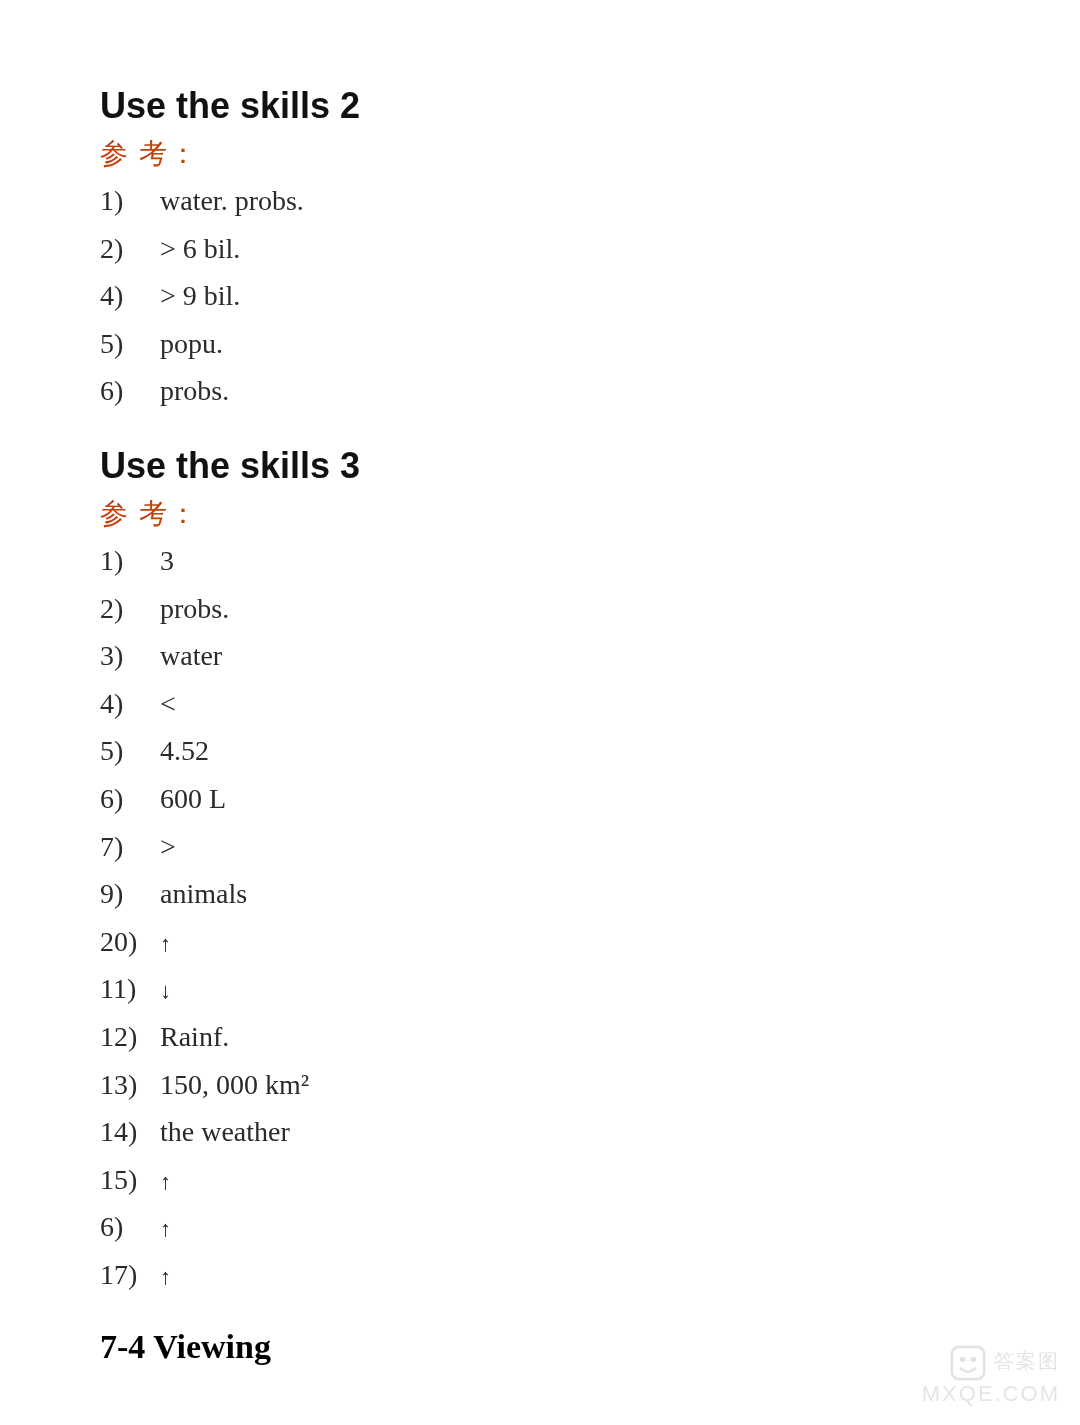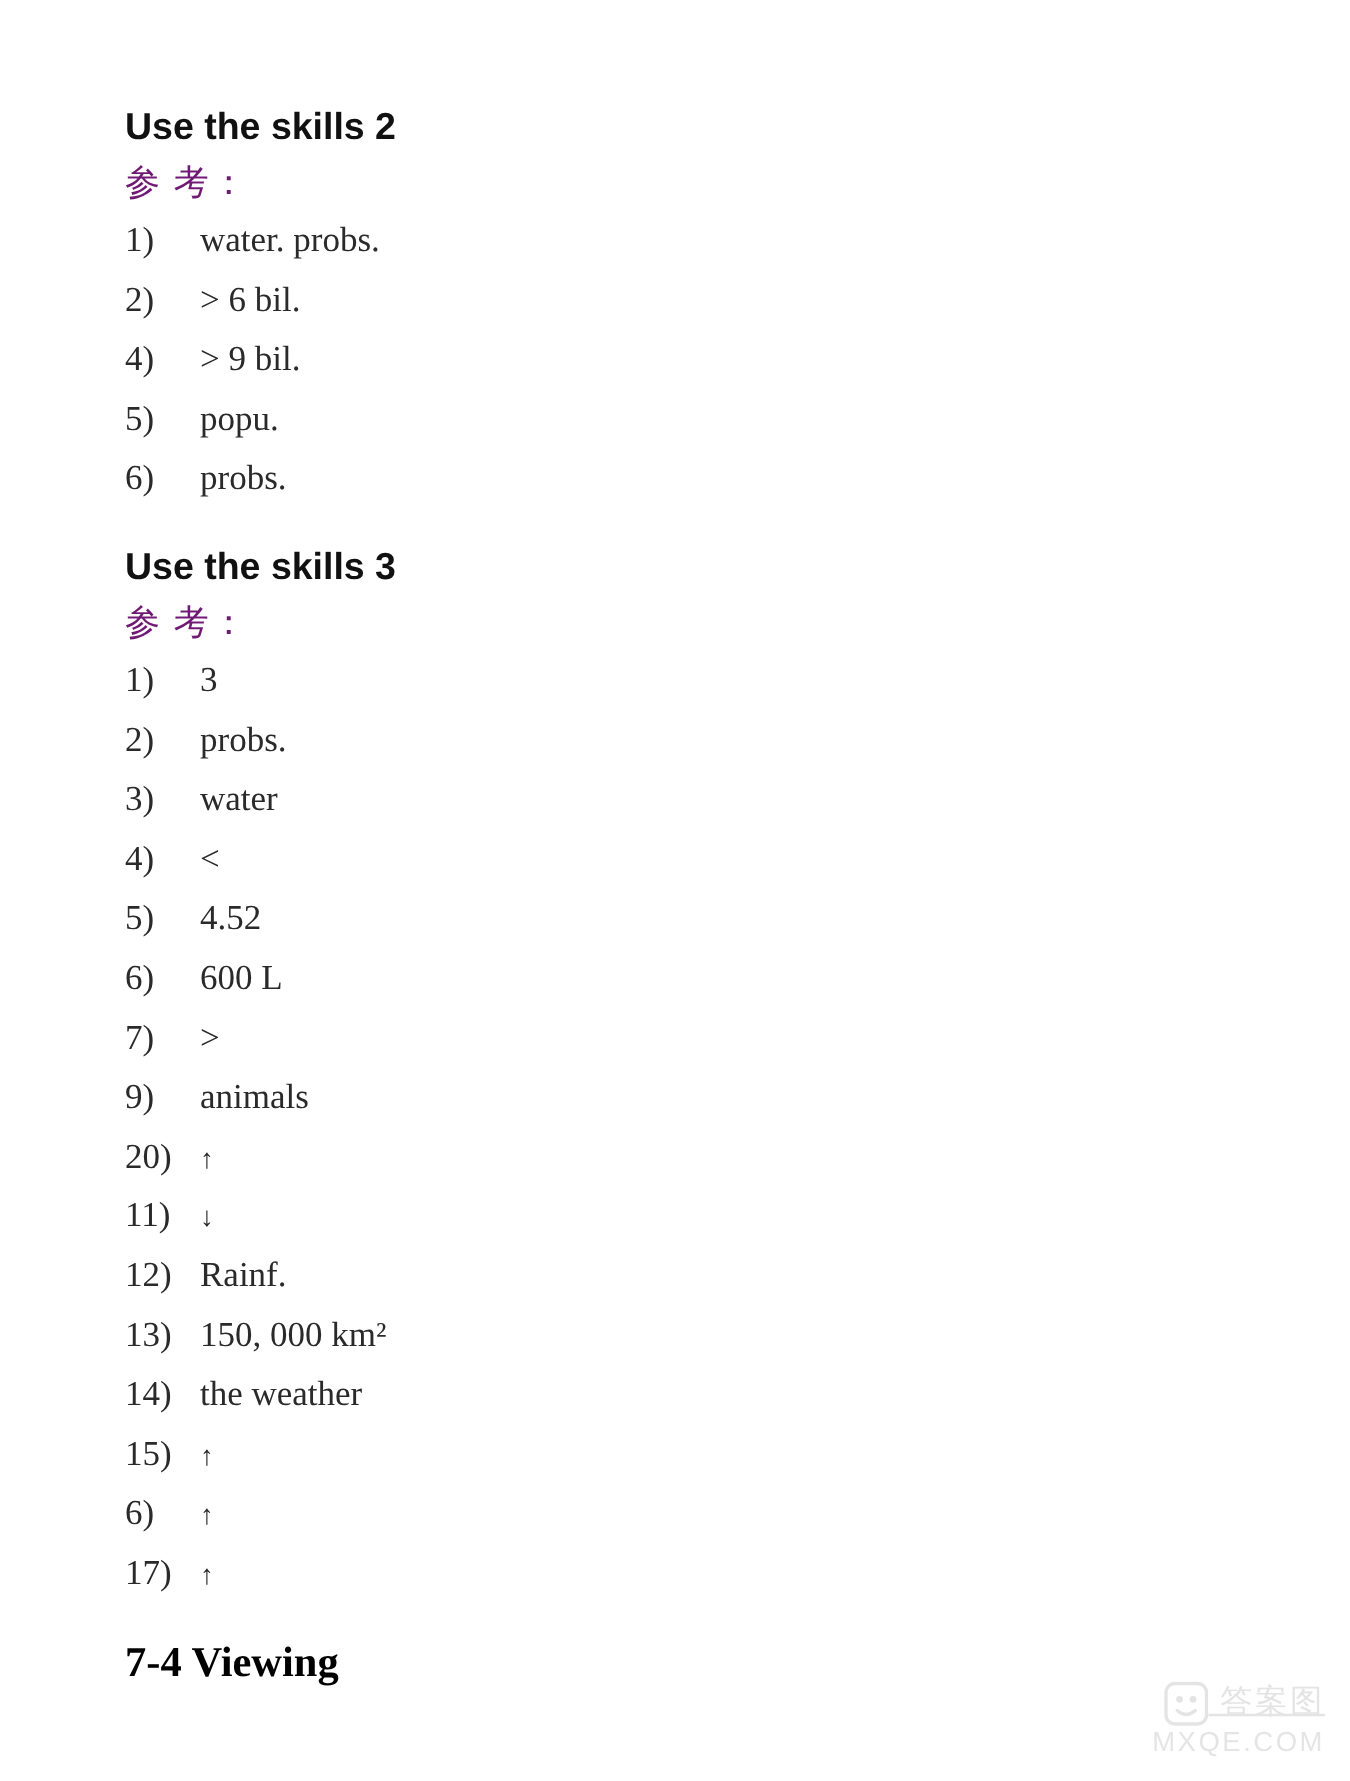--- a/index.html
+++ b/index.html
@@ -10,29 +10,29 @@
     body {
       width: 1080px;
       height: 1425px;
       background: #ffffff;
       font-family: "Times New Roman", serif;
       color: #000;
       padding: 85px 100px 0 100px;
       position: relative;
     }
     .heading {
-      font-size: 30px;
+      font-size: 36px;
       font-weight: bold;
       font-family: Arial, Helvetica, sans-serif;
       color: #111;
       margin-bottom: 8px;
     }
     .subheading-cn {
       font-size: 28px;
-      color: #701a75;
+      color: #c2410c;
       font-family: "SimSun", serif;
       margin-bottom: 4px;
       letter-spacing: 2px;
     }
     .answer-list {
       margin-bottom: 30px;
     }
     .answer-line {
       font-size: 28px;
       color: #2a2a2a;
@@ -64,23 +64,22 @@
       text-align: right;
       color: #d0d0d0;
       font-family: Arial, sans-serif;
       font-size: 22px;
       line-height: 1.2;
       letter-spacing: 2px;
       opacity: 0.55;
       user-select: none;
     }
     .watermark .wm-top {
-      font-size: 26px;
+      font-size: 20px;
       color:#cfcfcf;
-      text-decoration:underline;
     }
     .watermark .wm-icon {
       display:inline-block;
       width: 36px;
       height: 36px;
       vertical-align: middle;
     }
   </style>
 </head>
 <body>

